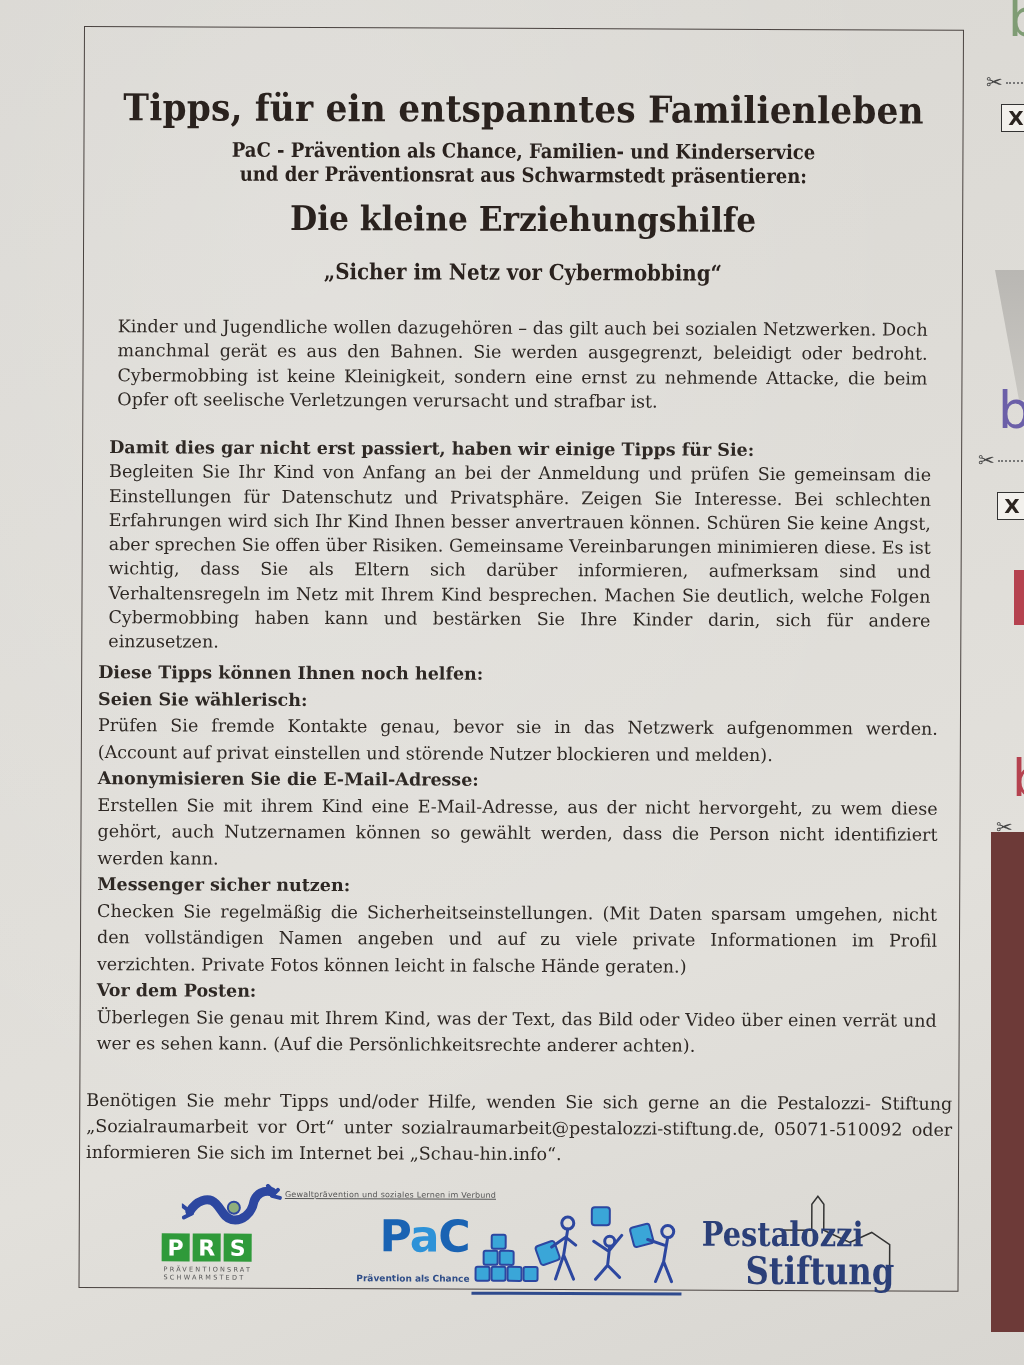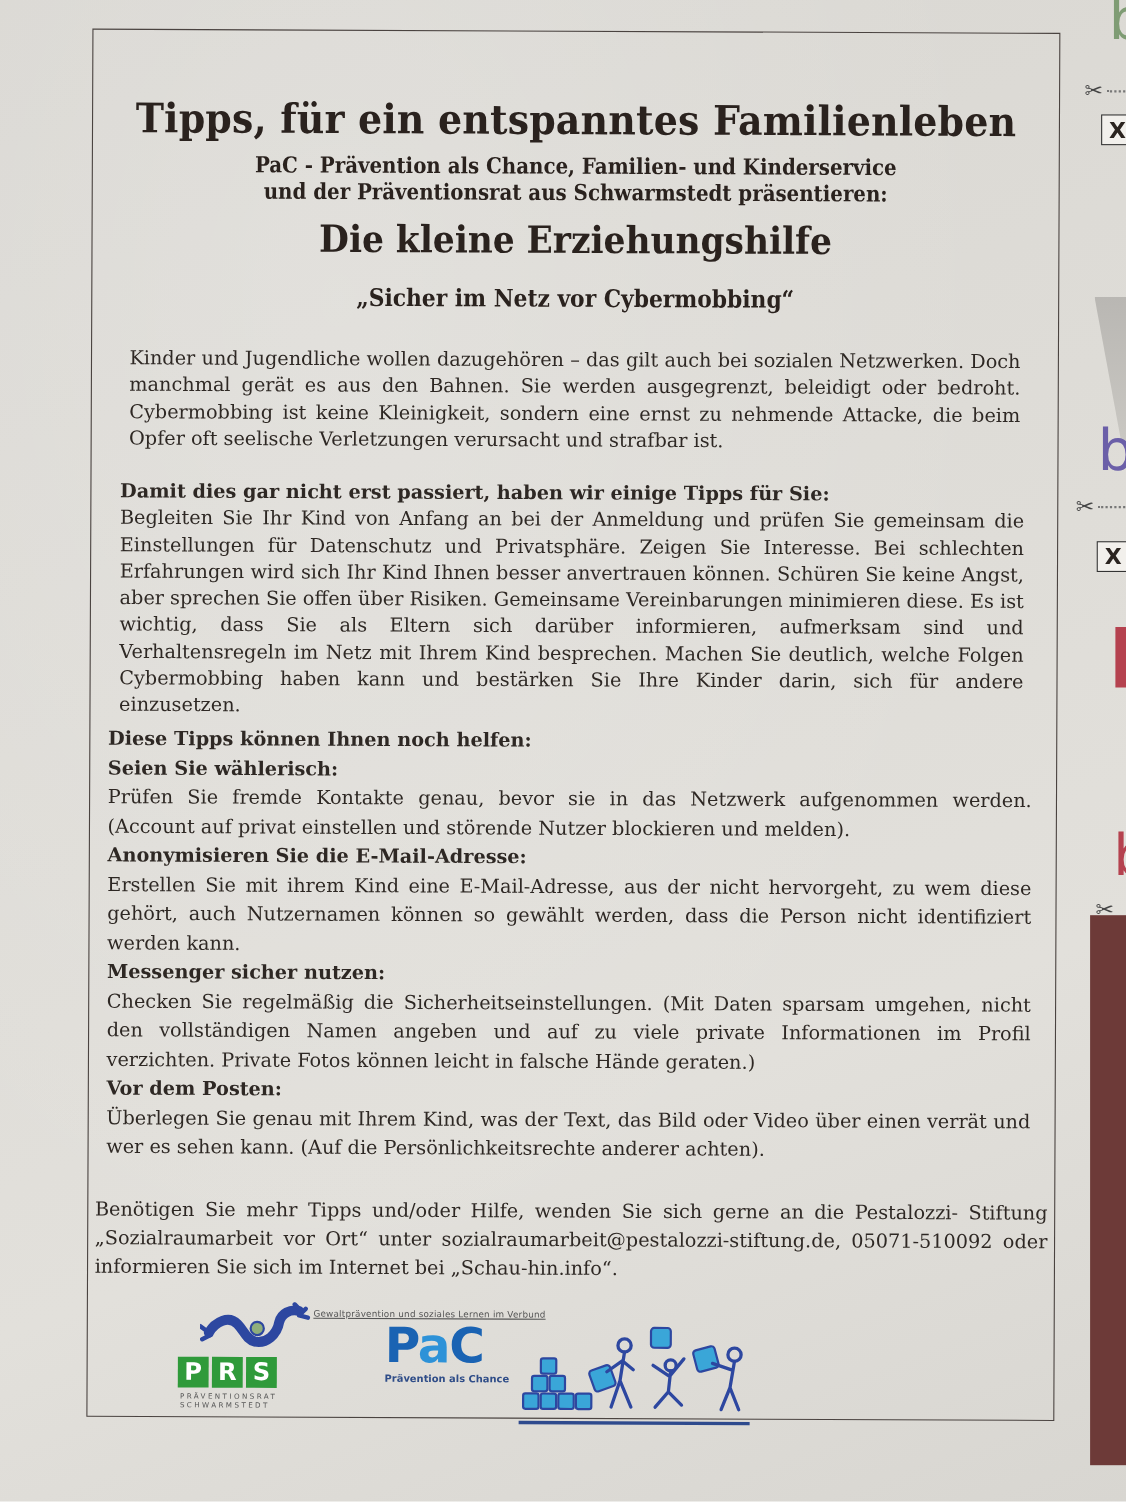--- a/index.html
+++ b/index.html
@@ -61,24 +61,24 @@
   .prs-boxes { position:absolute; left:0; top:48px; display:flex; gap:3px; }
   .prs-box {
     width:28px; height:28px; background:#2f9a3a; color:#fff;
     font-family:"DejaVu Sans", sans-serif; font-weight:bold; font-size:22px;
     display:flex; align-items:center; justify-content:center;
   }
   .prs-caption {
     position:absolute; left:2px; top:80px; width:96px;
     font-family:"DejaVu Sans", sans-serif; font-size:6.5px; letter-spacing:2.2px; color:#555; line-height:8px;
   }
-  .pac { position:absolute; left:270px; top:24px; width:120px; text-align:left; }
+  .pac { position:absolute; left:270px; top:36px; width:120px; text-align:right; }
   .pac-word { font-family:"DejaVu Sans", sans-serif; font-weight:bold; font-size:44px; color:#1a63b3; line-height:44px; letter-spacing:-1px; }
   .pac-word .a { color:#2d92d8; }
-  .pac-caption { font-family:"DejaVu Sans", sans-serif; font-size:9px; font-weight:bold; color:#2f4d88; margin-top:3px; }
+  .pac-caption { font-family:"DejaVu Sans", sans-serif; font-size:9px; font-weight:bold; color:#2f4d88; margin-top:15px; }
   .figures { position:absolute; left:392px; top:26px; width:212px; height:90px; }
   .figures-line { position:absolute; left:0; bottom:0; width:210px; height:3px; background:#2e4a8d; }
   .pesta { position:absolute; left:620px; top:30px; width:200px; height:90px; }
   .pesta-word {
     position:absolute; font-family:"DejaVu Serif", serif; font-weight:bold; color:#2b3f78;
     transform:scaleX(0.85); transform-origin:left top;
   }
   .pesta-word.w1 { left:2px; top:4px; font-size:34px; }
   .pesta-word.w2 { left:46px; top:38px; font-size:38px; }
   .edge { position:absolute; }
@@ -181,20 +181,27 @@
               <path d="M96,24 L92,50 L84,74 M92,50 L102,74 M94,32 L80,42 M94,32 L104,40"></path>
             <circle cx="138" cy="36" r="5"></circle>
               <path d="M138,41 L136,60 L124,74 M136,60 L148,72 M137,46 L122,36 M137,46 L150,30"></path>
             <circle cx="196" cy="26" r="6"></circle>
               <path d="M196,32 L192,56 L184,76 M192,56 L200,76 M194,40 L176,34"></path>
           </g>
         </svg>
         <div class="figures-line"></div>
       </div>
 
+      <div class="pesta">
+        <svg width="200" height="90" viewBox="0 0 200 90" style="position:absolute;left:0;top:-20px;">
+          <path d="M80,40 L112,40 L112,14 L118,6 L124,14 L124,40 L150,52 L172,42 L190,54 L190,100" fill="none" stroke="#333" stroke-width="1.5"></path>
+        </svg>
+        <div class="pesta-word w1">Pestalozzi</div>
+        <div class="pesta-word w2">Stiftung</div>
+      </div>
     </div>
   </div>
 </div>
 
 <div class="edge edge-b" style="left:1008px;top:-8px;color:#7f9c74;">b</div>
 <div class="edge edge-scissor" style="left:986px;top:70px;">✂</div>
 <div class="edge edge-dots" style="left:1006px;top:82px;"></div>
 <div class="edge edge-x" style="left:1001px;top:104px;">X</div>
 <div class="edge-shadow"></div>
 <div class="edge edge-b" style="left:998px;top:384px;color:#6b5fa8;">b</div>

